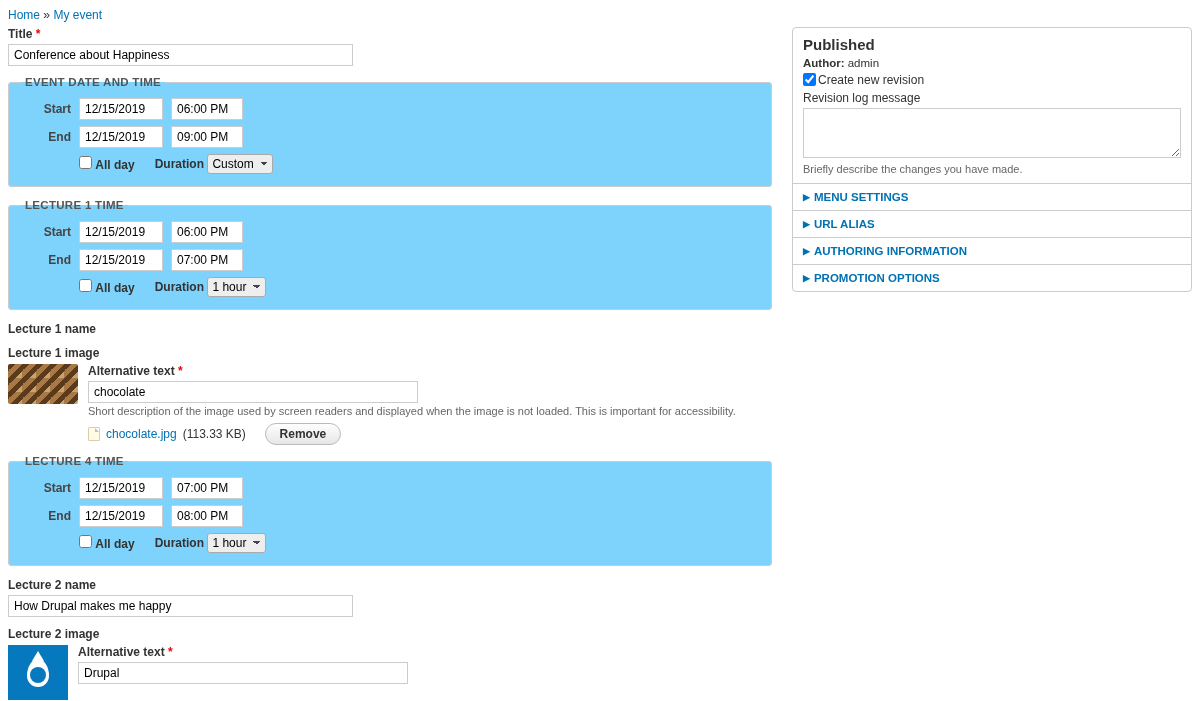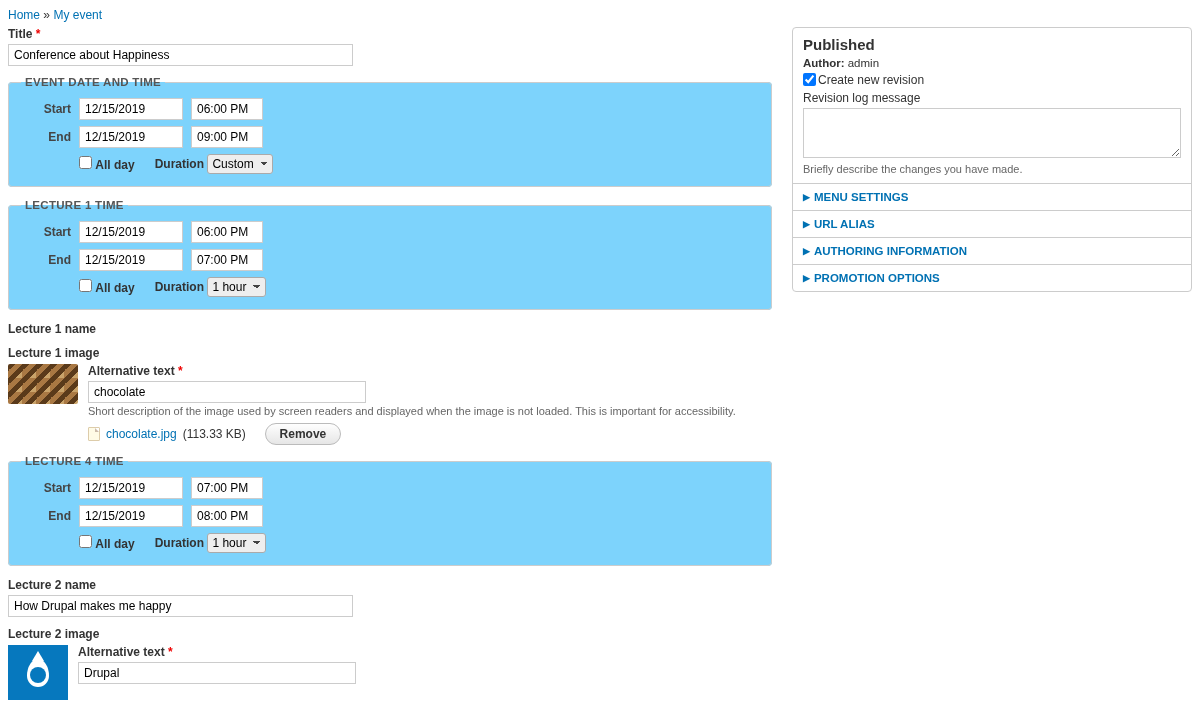--- a/index.html
+++ b/index.html
@@ -9,22 +9,22 @@
 .page { display: flex; gap: 20px; align-items: flex-start; }
 .main { flex: 1; max-width: 770px; }
 .sidebar { width: 400px; font-size: 12px; border-radius: 13px; }
 .form-item { margin-bottom: 10px; }
 .form-item label { font-weight: bold; display: block; margin-bottom: 3px; font-size: 12px; }
 .required { color: #e00; }
 input[type=text], textarea, select {
   border: 1px solid #ccc; padding: 3px 5px; font-size: 12px; font-family: inherit; background: #fff;
 }
 .input-wide { width: 345px; }
-.input-alt { width: 278px; }
-.date-input { width: 104px; }
+.input-alt { width: 330px; }
+.date-input { width: 84px; }
 .time-input { width: 72px; }
 fieldset {
   border: 1px solid #ccc; border-radius: 4px; padding: 10px 12px 12px; margin-bottom: 12px; background: #7dd3fc;
 }
 fieldset legend { font-weight: bold; color: #555; font-size: 11.5px; padding: 0 4px; letter-spacing: 0.3px; }
 .dt-row { display: flex; align-items: center; margin-bottom: 6px; gap: 8px; }
 .dt-label { width: 50px; text-align: right; font-weight: bold; font-size: 12px; color: #444; }
 .dt-opts { display: flex; align-items: center; gap: 20px; margin-left: 58px; margin-top: 4px; }
 .dt-opts label { font-weight: bold; font-size: 12px; }
 select { background: #eee; border:1px solid #aaa; border-radius:3px; padding:2px 18px 2px 4px; appearance:none;

